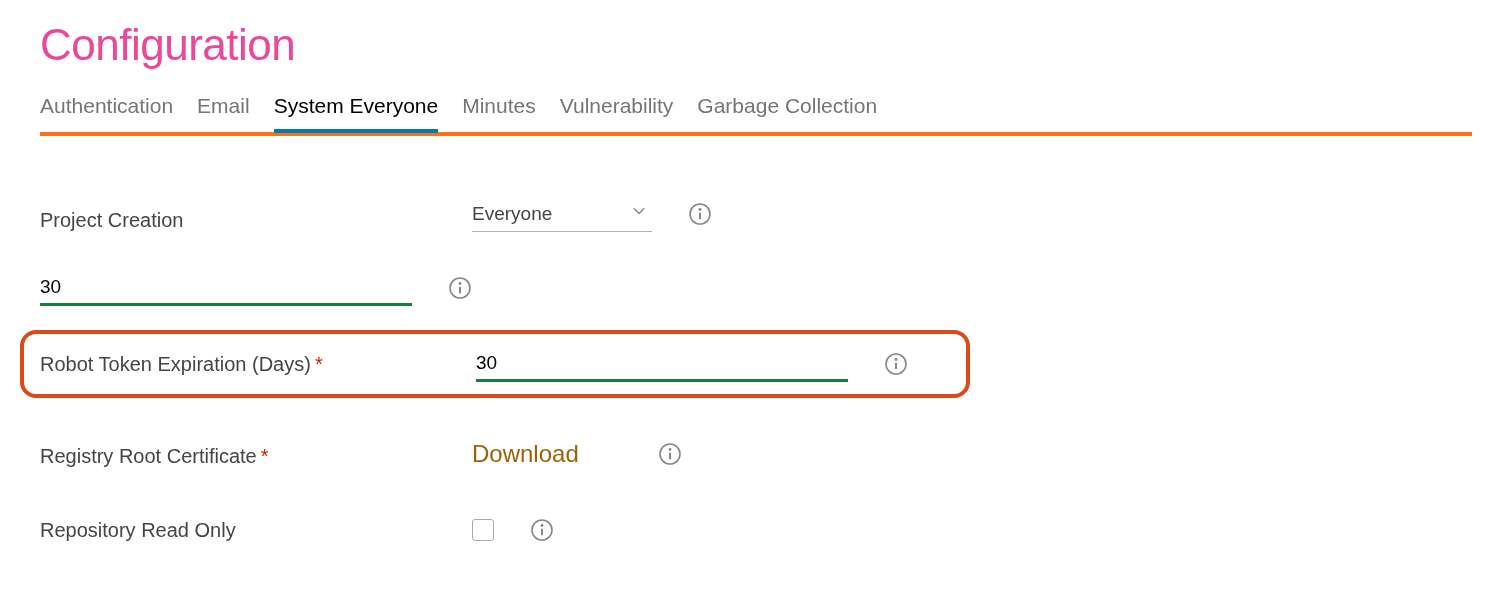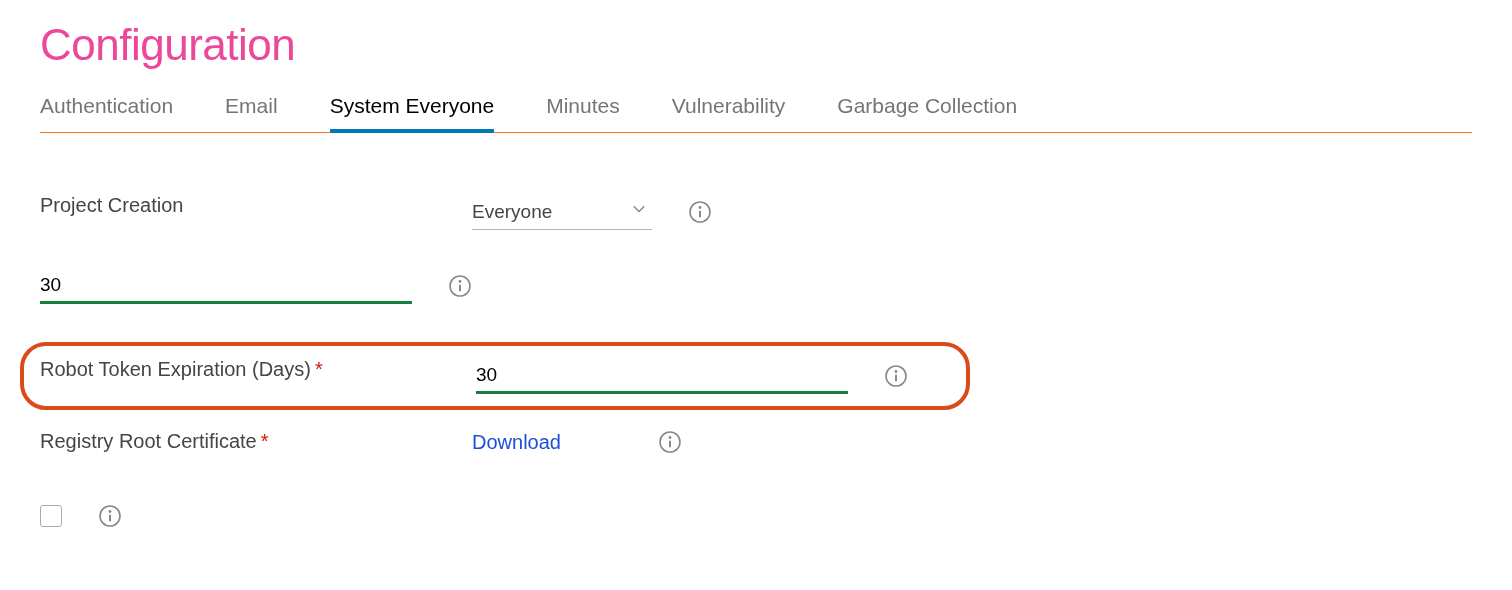--- a/index.html
+++ b/index.html
@@ -11,23 +11,23 @@
     }
     h1 {
       font-size: 44px;
       font-weight: 400;
       color: #ec4899;
       margin-bottom: 24px;
       letter-spacing: -0.5px;
     }
     .tabs {
       display: flex;
-      gap: 52px;
-      border-bottom: 1px solid #f97316;
-      margin-bottom: 61px;
+      gap: 24px;
+      border-bottom: 4px solid #f97316;
+      margin-bottom: 46px;
     }
     .tab {
       padding-bottom: 14px;
       font-size: 21px;
       color: #757575;
       cursor: pointer;
       position: relative;
     }
     .tab.active {
       color: #000;
@@ -40,21 +40,21 @@
       right: 0;
       bottom: -1px;
       height: 4px;
       background: #0079b8;
     }
     .form-area {
       padding-left: 0;
     }
     .form-row {
       display: flex;
-      align-items: flex-start;
+      align-items: flex-end;
       min-height: 50px;
       margin-bottom: 24px;
     }
     .form-label {
       width: 432px;
       font-size: 20px;
       color: #454545;
     }
     .required {
       color: #c92100;
@@ -86,22 +86,22 @@
       width: 372px;
       height: 36px;
       border: none;
       border-bottom: 3px solid #15803d;
       font-size: 19px;
       color: #000;
       background: transparent;
       outline: none;
     }
     .link {
-      color: #1d4ed8;
-      font-size: 20px;
+      color: #a16207;
+      font-size: 24px;
       cursor: pointer;
       text-decoration: none;
     }
     .checkbox {
       width: 22px;
       height: 22px;
       border: 1px solid #aaa;
       border-radius: 3px;
       background: #fff;
       cursor: pointer;
@@ -110,26 +110,27 @@
       width: 24px;
       height: 24px;
       display: inline-flex;
       align-items: center;
       justify-content: center;
       cursor: pointer;
     }
     .info-icon svg { width: 24px; height: 24px; }
     .highlight-box {
       border: 4px solid #d94c1a;
-      border-radius: 26px;
+      border-radius: 16px;
       padding: 12px 10px 12px 16px;
       margin-left: -20px;
       margin-bottom: 20px;
       width: 950px;
       display: flex;
+      align-items: center;
     }
     .highlight-box .form-label { width: 436px; }
     .highlight-box .text-input { width: 372px; }
     .cert-row .link-wrap { width: 150px; }
   </style>
 </head>
 <body>
 
 <h1>Configuration</h1>
 
@@ -206,20 +207,21 @@
         <svg viewBox="0 0 24 24" fill="none">
             <circle cx="12" cy="12" r="10" stroke="#888" stroke-width="1.6"></circle>
             <circle cx="12" cy="7.5" r="1.4" fill="#888"></circle>
             <rect x="11" y="10.5" width="2" height="7" rx="1" fill="#888"></rect>
           </svg>
       </span>
     </div>
   </div>
 
   <div class="form-row">
+    <div class="form-label">Repository Read Only</div>
     <div class="form-control-area">
       <div class="checkbox"></div>
       <span class="info-icon">
         <svg viewBox="0 0 24 24" fill="none">
             <circle cx="12" cy="12" r="10" stroke="#888" stroke-width="1.6"></circle>
             <circle cx="12" cy="7.5" r="1.4" fill="#888"></circle>
             <rect x="11" y="10.5" width="2" height="7" rx="1" fill="#888"></rect>
           </svg>
       </span>
     </div>

